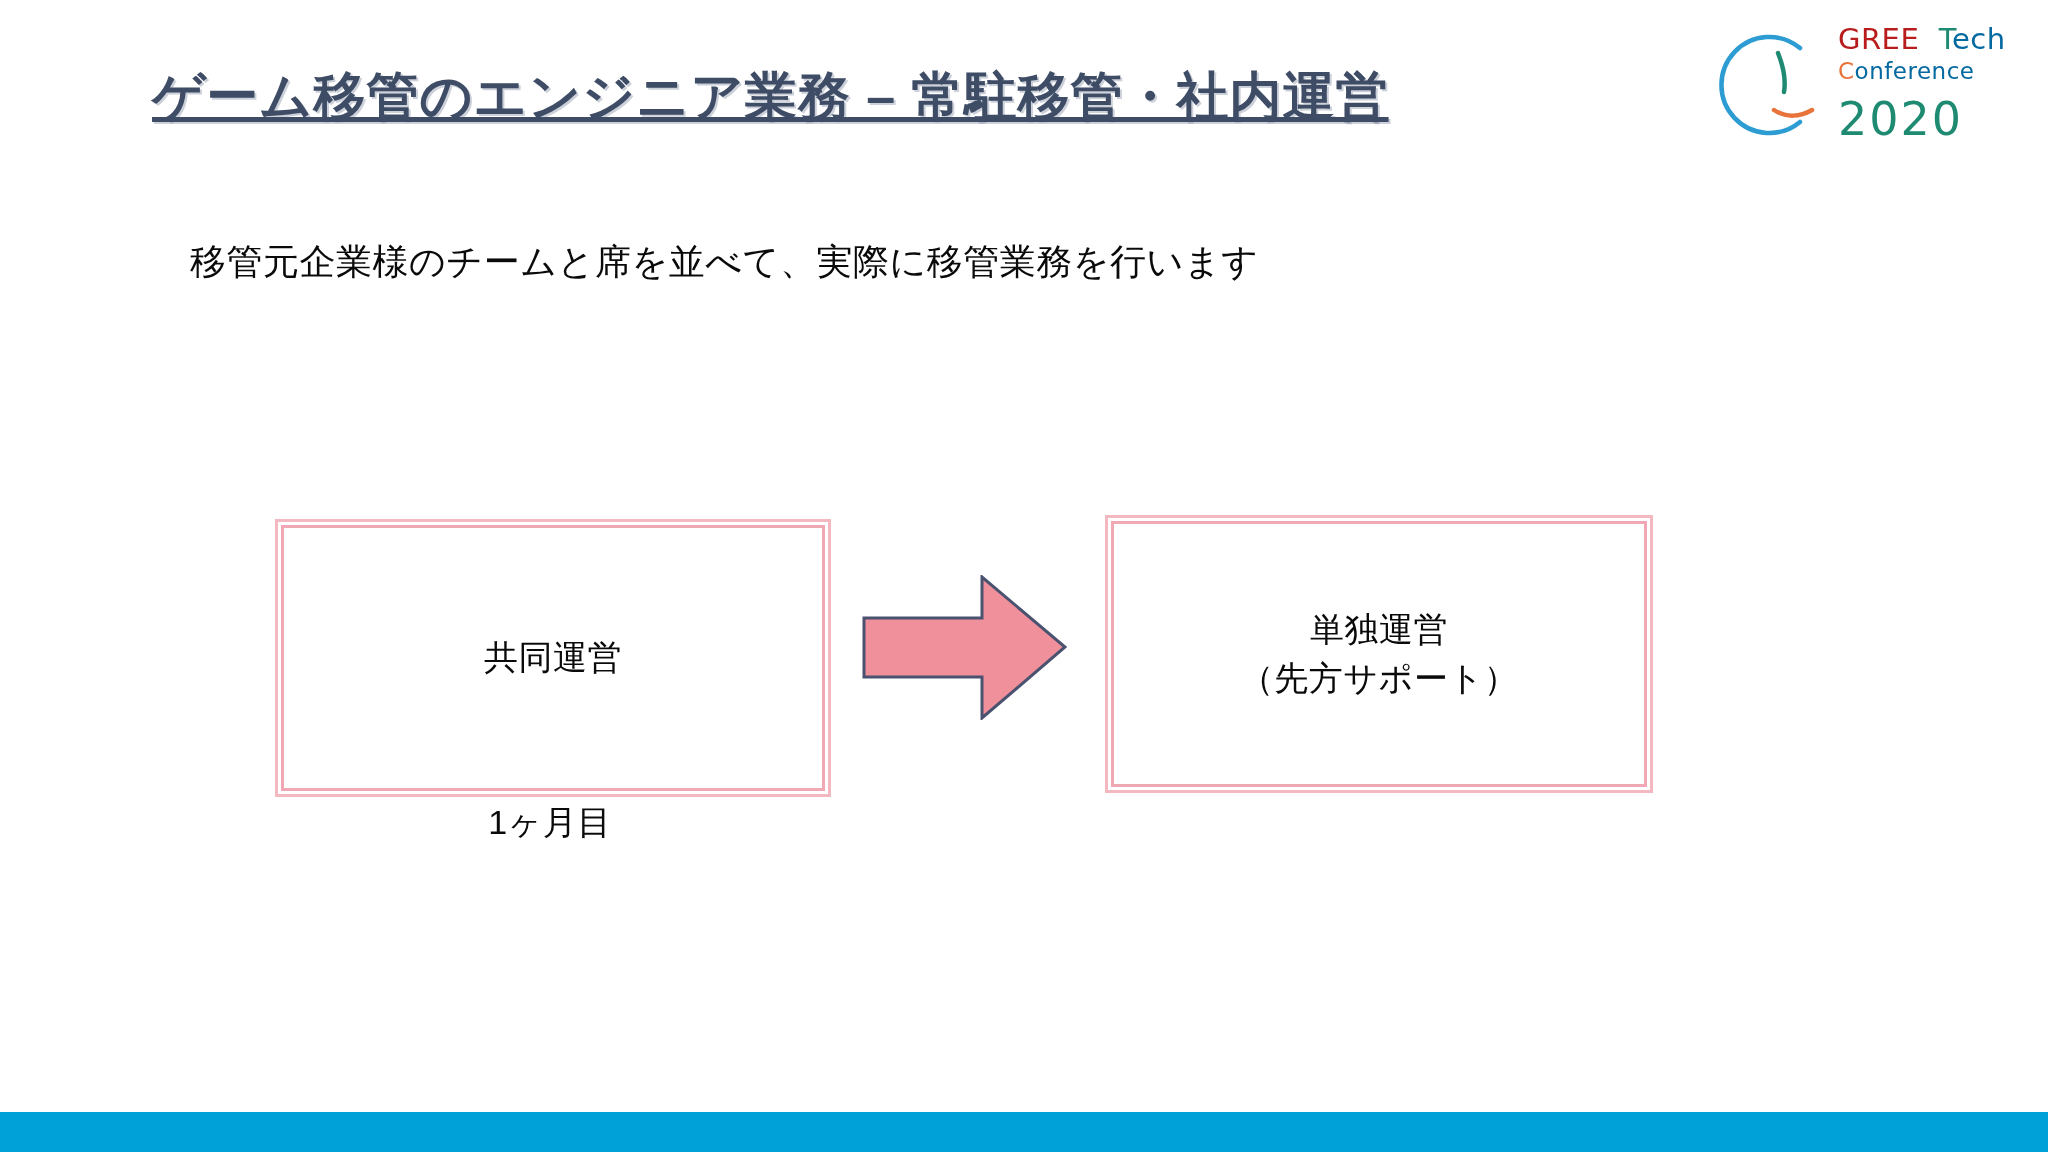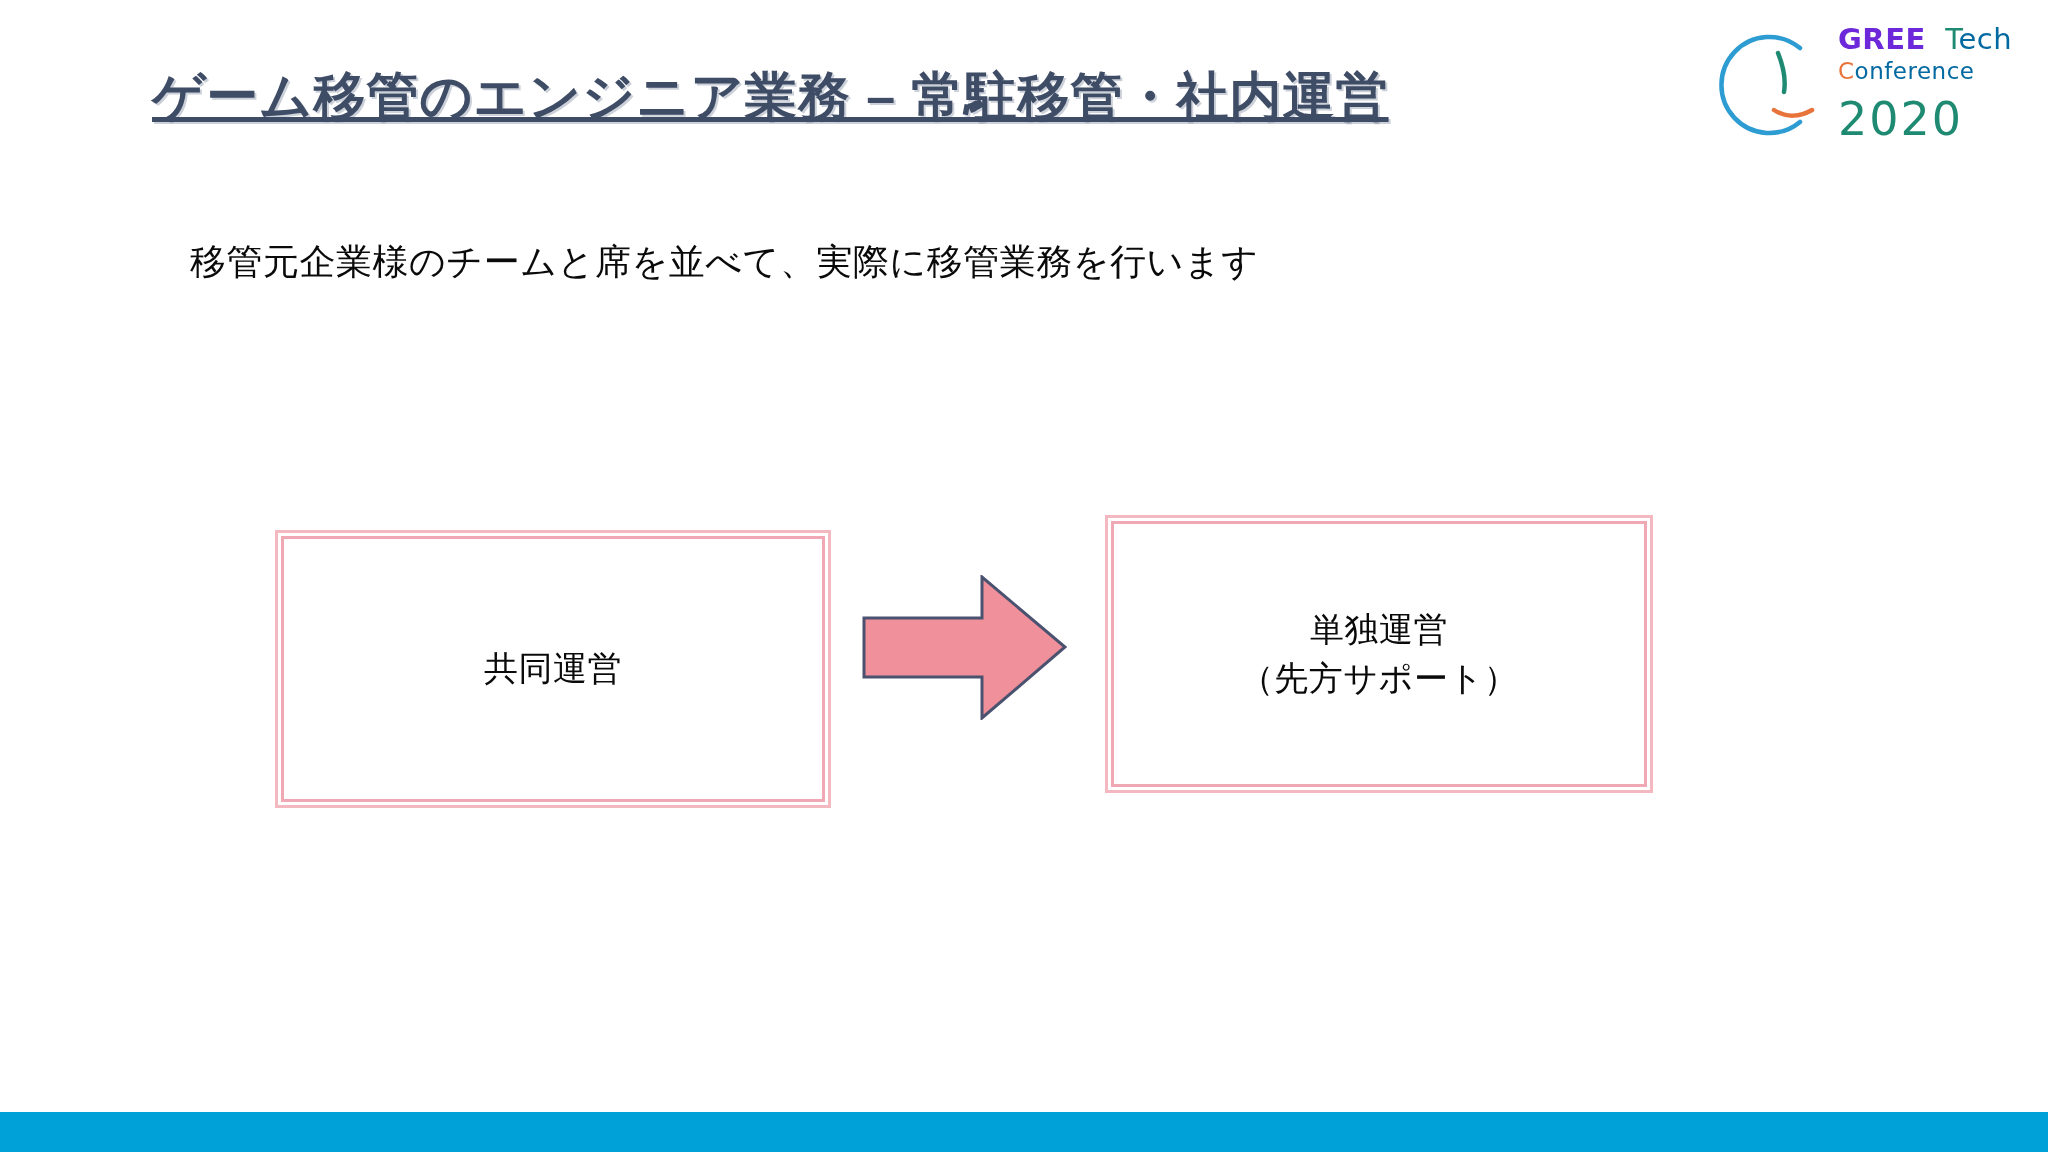--- a/index.html
+++ b/index.html
@@ -44,21 +44,21 @@
     position: absolute;
     left: 0;
     white-space: nowrap;
     font-family: "DejaVu Sans", "Liberation Sans", sans-serif;
     font-weight: 400;
     letter-spacing: 0.5px;
   }
   .logo-line1 { top: 4px;  font-size: 29px; }
   .logo-line2 { top: 40px; font-size: 23px; }
   .logo-line3 { top: 74px; font-size: 46px; letter-spacing: 2px; }
-  .lg-blue   { color: #6d28d9; font-weight: bold; }
+  .lg-blue   { color: #b91c1c; }
   .lg-grey   { color: #0369a1; }
   .lg-teal   { color: #1F8A72; }
   .lg-orange { color: #E8743B; }
 
   
   .title {
     position: absolute;
     left: 152px;
     top: 62px;
     font-size: 52px;
@@ -91,21 +91,21 @@
     align-items: center;
     justify-content: center;
     text-align: center;
   }
   .phase-box .phase-label {
     font-size: 34px;
     line-height: 1.45;
     color: #0a0a0a;
     letter-spacing: 0.5px;
   }
-  #box-left  { left: 275px;  top: 530px; width: 550px; height: 272px; }
+  #box-left  { left: 275px;  top: 519px; width: 550px; height: 272px; }
   #box-right { left: 1105px; top: 515px; width: 542px; height: 272px; align-items: center; }
 
   
   .caption {
     position: absolute;
     font-size: 34px;
     color: #0a0a0a;
     letter-spacing: 0.5px;
     text-align: center;
     white-space: nowrap;
@@ -156,20 +156,21 @@
     </div>
   </div>
 
   <div class="title">ゲーム移管のエンジニア業務 – 常駐移管・社内運営</div>
 
   <div class="lead">移管元企業様のチームと席を並べて、実際に移管業務を行います</div>
 
   <div class="phase-box" id="box-left">
     <div class="phase-label">共同運営</div>
   </div>
+  <div class="caption" id="caption-left">1ヶ月目</div>
 
   <svg class="arrow" viewBox="0 0 205 145" xmlns="http://www.w3.org/2000/svg" preserveAspectRatio="none">
     <polygon points="2,43 120,43 120,2 203,72 120,143 120,102 2,102" fill="#F0909A" stroke="#4A5270" stroke-width="3" stroke-linejoin="miter"></polygon>
   </svg>
 
   <div class="phase-box" id="box-right">
     <div class="phase-label">
       <div>単独運営</div>
       <div>（先方サポート）</div>
     </div>

